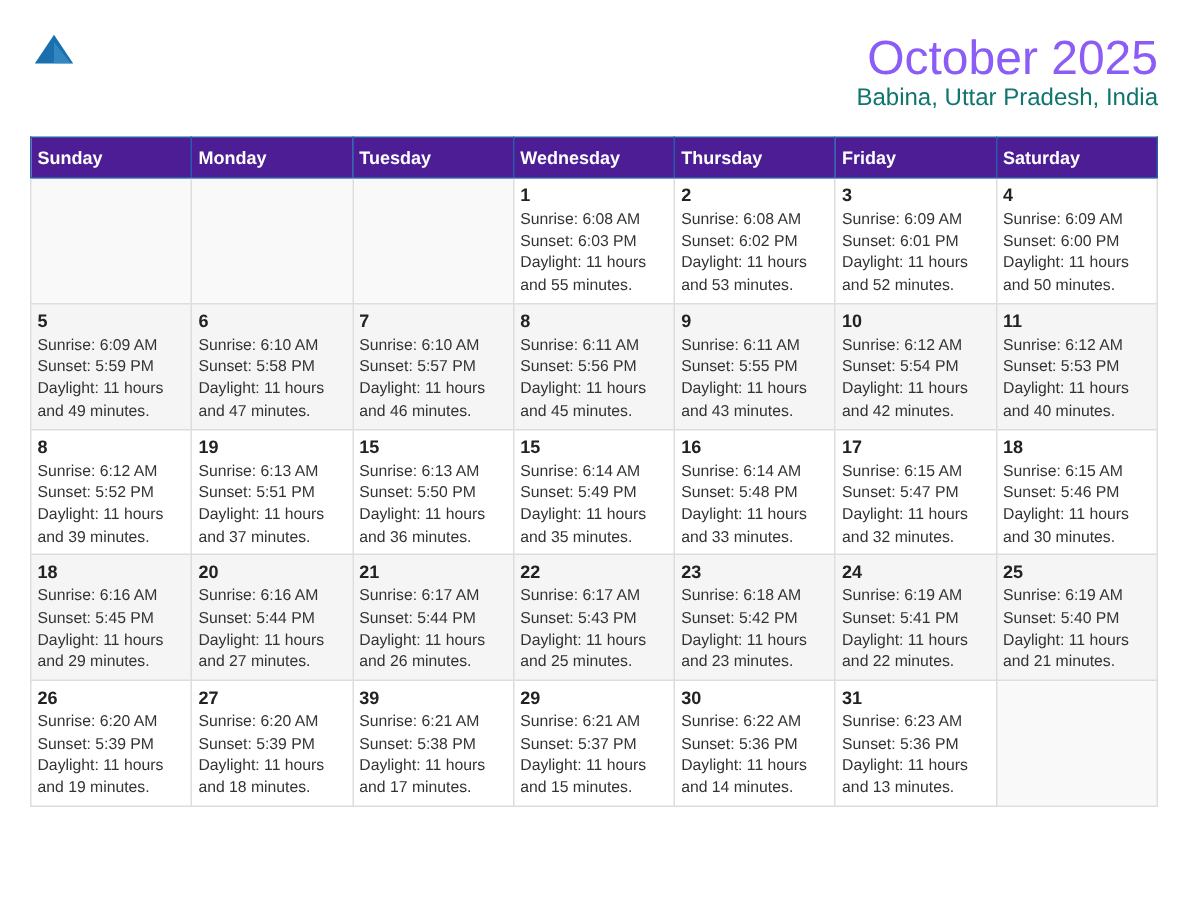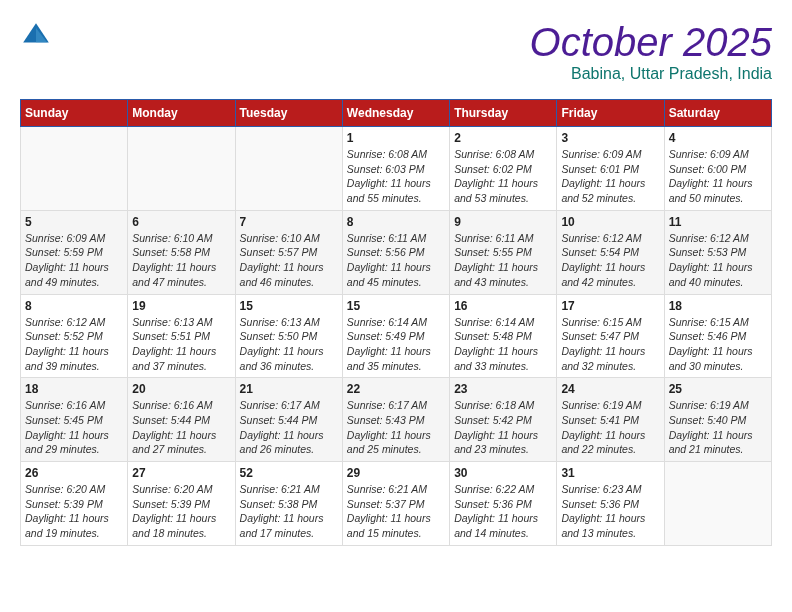--- a/index.html
+++ b/index.html
@@ -29,36 +29,35 @@
     .logo-general { color: #333; }
     .logo-blue { color: #1a6faf; }
     .logo-icon {
       width: 32px;
       height: 32px;
     }
     .title-block {
       text-align: right;
     }
     .month-year {
-      font-size: 40px;
-      color: #4c1d95;
+      font-size: 32px;
+      color: #8b5cf6;
       font-weight: normal;
-      font-style: italic;
     }
     .location {
       font-size: 16px;
       color: #0f766e;
     }
     .calendar {
       width: 100%;
       border-collapse: collapse;
       font-size: 11px;
     }
     .calendar thead th {
-      background: #b91c1c;
+      background: #4c1d95;
       color: #fff;
       padding: 6px 4px;
       text-align: left;
       font-size: 12px;
       border: 1px solid #2a5aaa;
     }
     .calendar tbody td {
       border: 1px solid #ddd;
       vertical-align: top;
       padding: 4px;
@@ -72,21 +71,20 @@
     .day-number {
       font-weight: bold;
       font-size: 12px;
       margin-bottom: 2px;
       color: #222;
     }
     .day-info {
       color: #333;
       font-size: 10.5px;
       line-height: 1.4;
-      font-style: italic;
     }
     .empty-cell {
       background: #f9f9f9 !important;
     }
   </style>
 </head>
 <body>
 
 <div class="header">
   <div class="logo">
@@ -228,21 +226,21 @@
       <tr>
         <td>
           <div class="day-number">26</div>
           <div class="day-info">Sunrise: 6:20 AM<br>Sunset: 5:39 PM<br>Daylight: 11 hours and 19 minutes.</div>
         </td>
         <td>
           <div class="day-number">27</div>
           <div class="day-info">Sunrise: 6:20 AM<br>Sunset: 5:39 PM<br>Daylight: 11 hours and 18 minutes.</div>
         </td>
         <td>
-          <div class="day-number">52</div>
+          <div class="day-number">39</div>
           <div class="day-info">Sunrise: 6:21 AM<br>Sunset: 5:38 PM<br>Daylight: 11 hours and 17 minutes.</div>
         </td>
         <td>
           <div class="day-number">29</div>
           <div class="day-info">Sunrise: 6:21 AM<br>Sunset: 5:37 PM<br>Daylight: 11 hours and 15 minutes.</div>
         </td>
         <td>
           <div class="day-number">30</div>
           <div class="day-info">Sunrise: 6:22 AM<br>Sunset: 5:36 PM<br>Daylight: 11 hours and 14 minutes.</div>
         </td>

